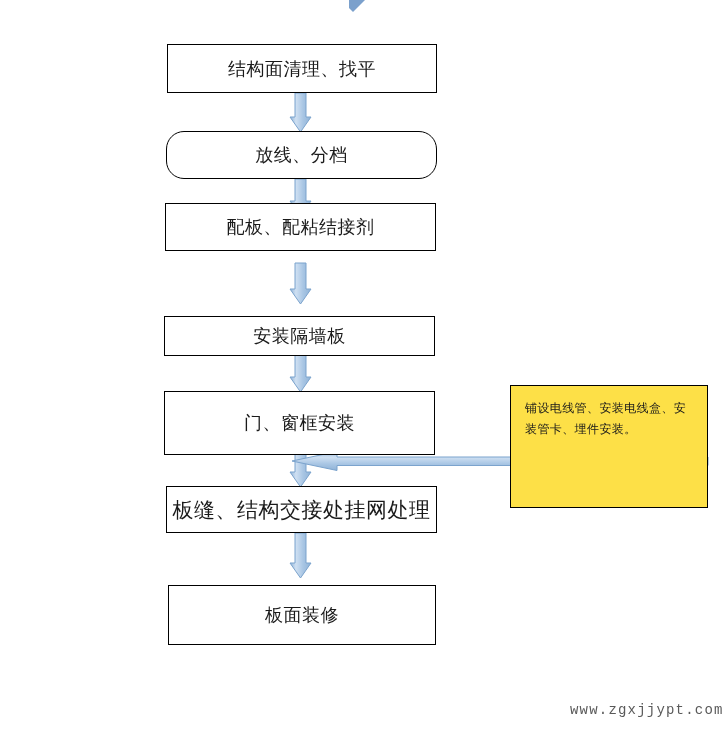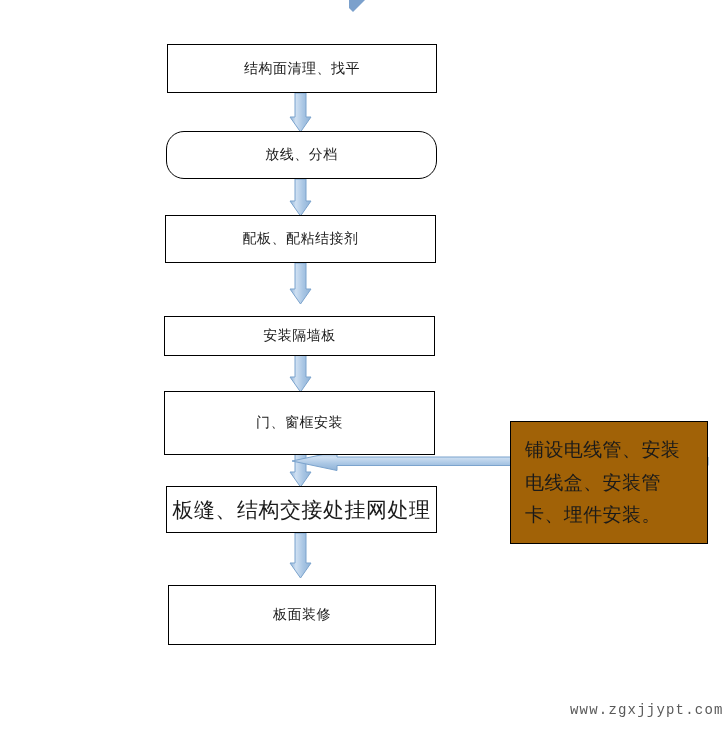--- a/index.html
+++ b/index.html
@@ -22,39 +22,38 @@
   
   .pbox {
     position: absolute;
     box-sizing: border-box;
     background: #ffffff;
     border: 1.4px solid #000000;
     display: flex;
     align-items: center;
     justify-content: center;
     color: #1a1a1a;
-    font-size: 14px;
+    font-size: 18px;
     letter-spacing: 0.5px;
     white-space: nowrap;
   }
 
   
   .sidebox {
     position: absolute;
     box-sizing: border-box;
-    background: #a16207;
+    background: #fde047;
     border: 1.2px solid #000000;
     color: #1a1a1a;
-    font-size: 19px;
+    font-size: 12px;
     line-height: 1.72;
     letter-spacing: 0.4px;
     padding: 12px 12px 0 14px;
     text-align: left;
     word-break: break-all;
-    margin-top: 36px;
   }
 
   
   #arrow-layer {
     position: absolute;
     left: 0;
     top: 0;
     width: 727px;
     height: 731px;
     pointer-events: none;
@@ -106,21 +105,21 @@
   </svg>
 
   <div class="pbox" style="left:167px; top:44px;  width:270px; height:49px;">
     <span>结构面清理、找平</span>
   </div>
 
   <div class="pbox" style="left:166px; top:131px; width:271px; height:48px;border-radius:18px;">
     <span>放线、分档</span>
   </div>
 
-  <div class="pbox" style="left:165px; top:215px; width:271px; height:48px;">
+  <div class="pbox" style="left:165px; top:203px; width:271px; height:48px;">
     <span>配板、配粘结接剂</span>
   </div>
 
   <div class="pbox" style="left:164px; top:316px; width:271px; height:40px;">
     <span>安装隔墙板</span>
   </div>
 
   <div class="pbox" style="left:164px; top:391px; width:271px; height:64px;">
     <span>门、窗框安装</span>
   </div>

